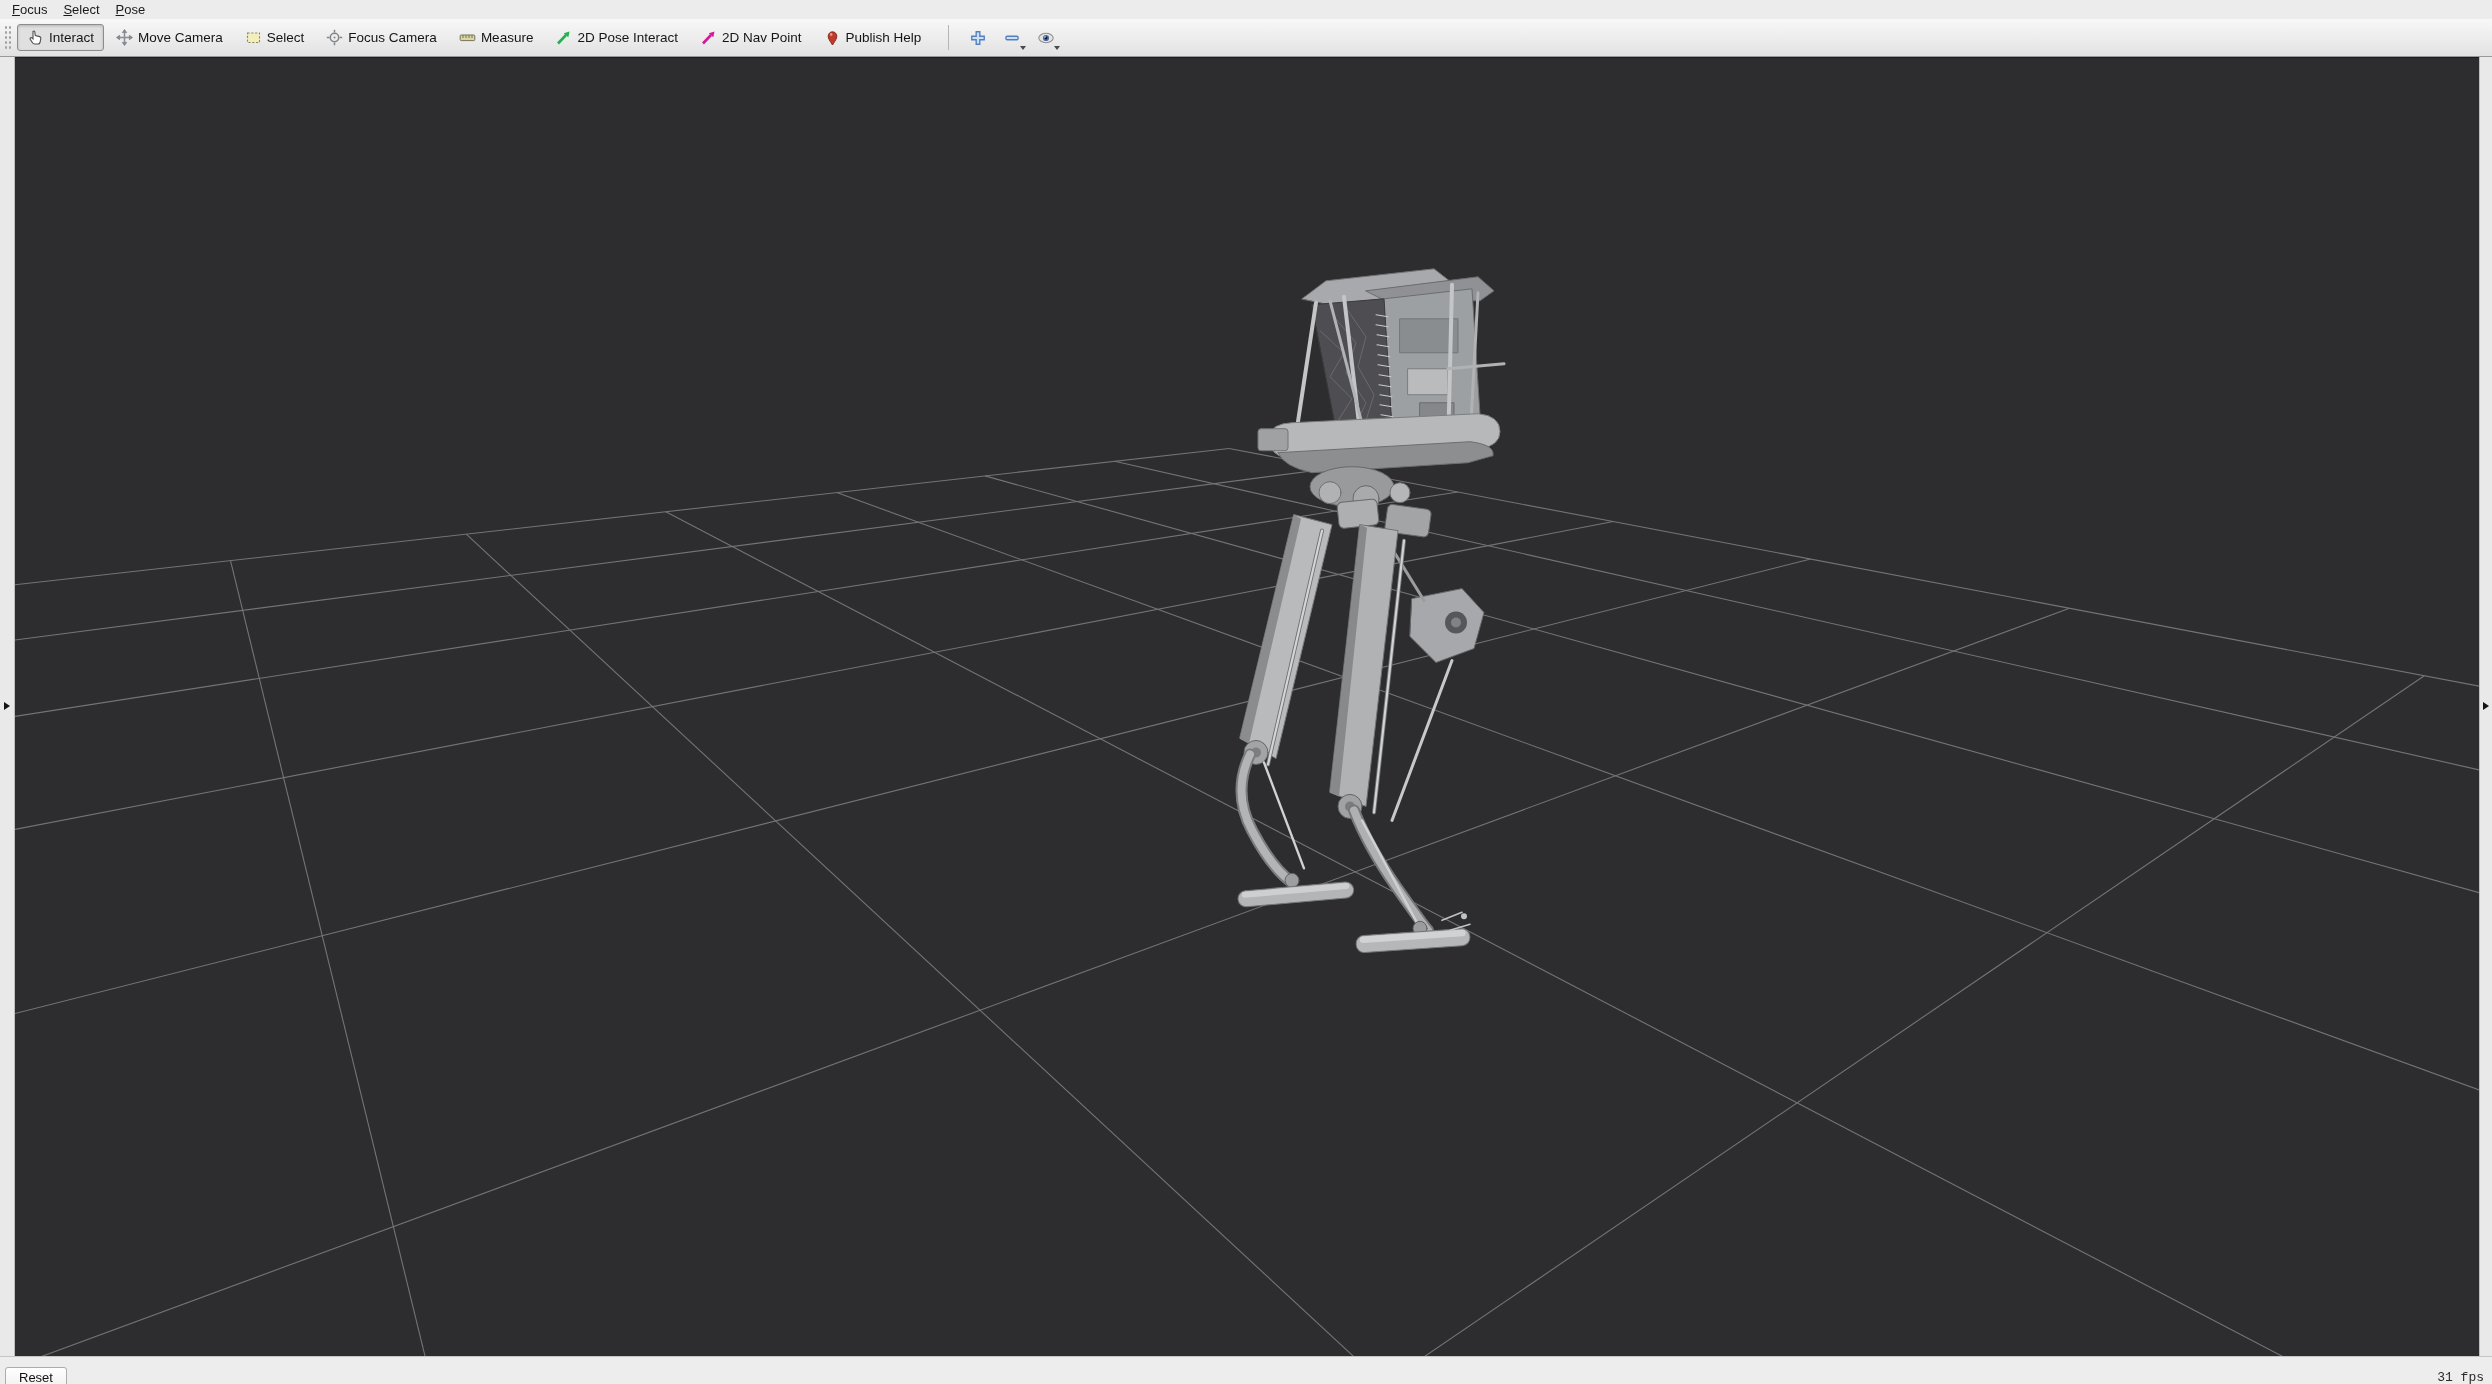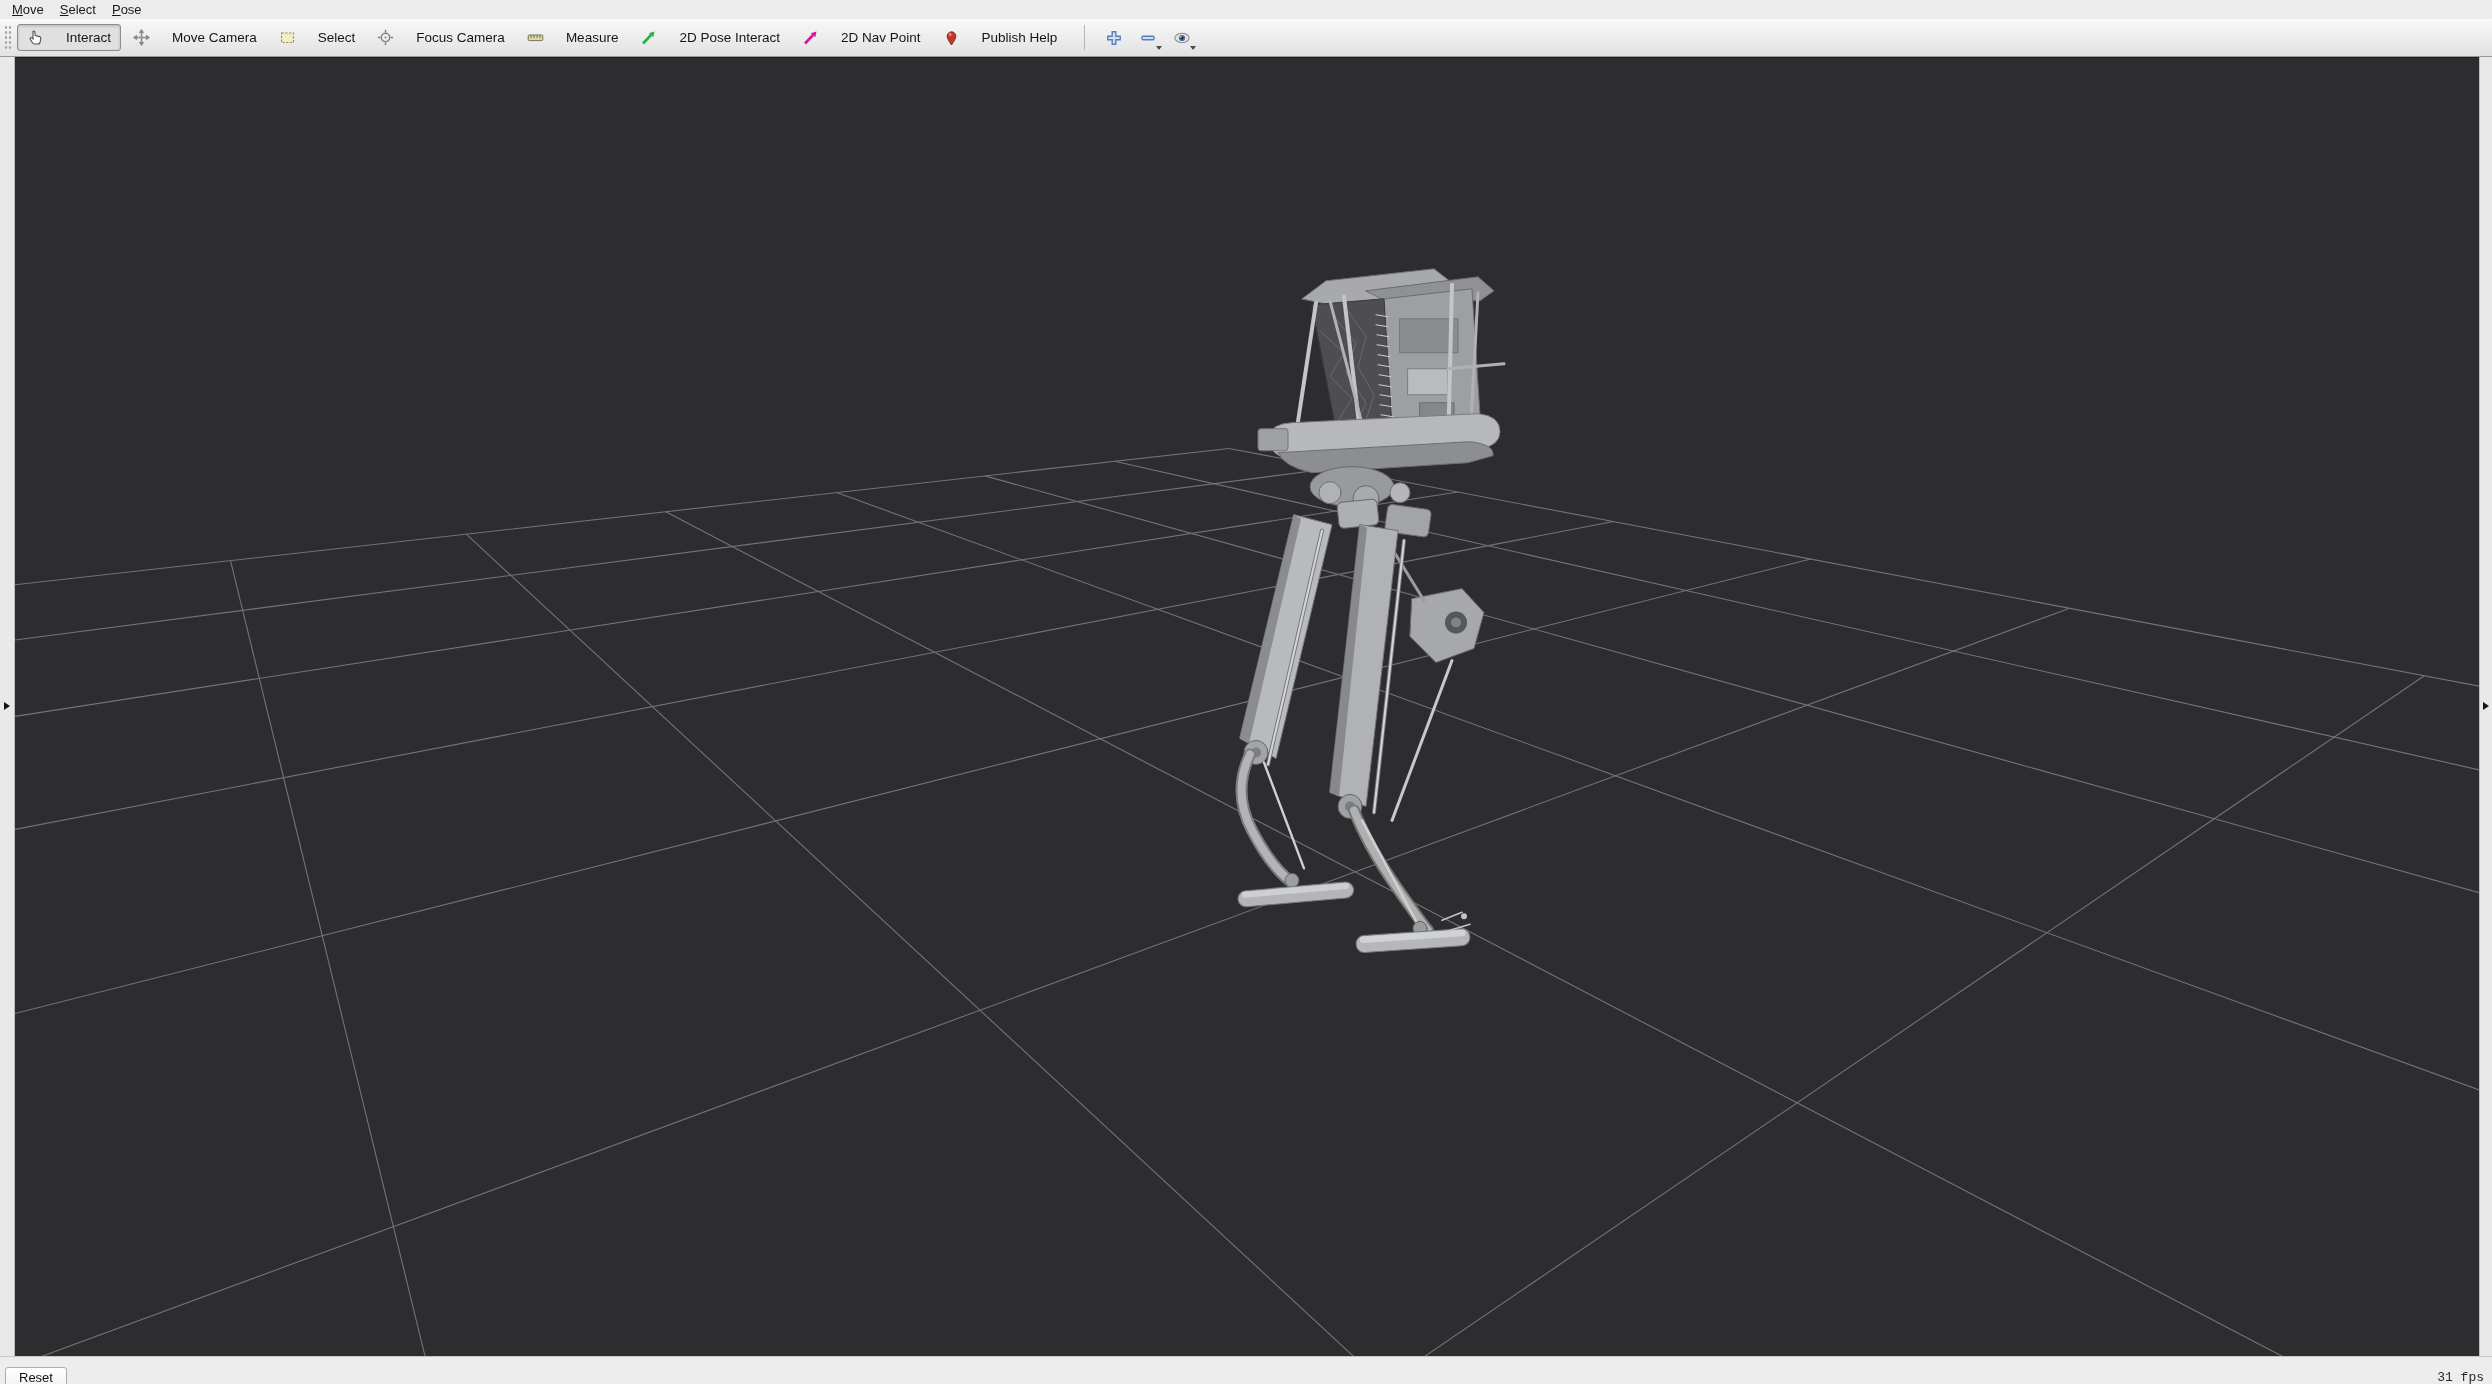--- a/index.html
+++ b/index.html
@@ -12,21 +12,21 @@
   .menu-item { padding:1px 8px; display:inline-block; cursor:default; }
   .menu-item::first-letter { text-decoration:underline; }
 
   
   .toolbar { height:38px; background:linear-gradient(#f8f8f8,#e2e2e2);
     border-bottom:1px solid #989898; display:flex; align-items:center;
     padding-left:3px; }
   .tb-handle { width:9px; height:26px; margin:0 3px 0 1px;
     background-image:radial-gradient(circle,#a2a2a2 1px,transparent 1.4px);
     background-size:4px 5px; }
-  .tool { display:flex; align-items:center; gap:22px; padding:4px 9px;
+  .tool { display:flex; align-items:center; gap:5px; padding:4px 9px;
     margin:0 1px; font-size:13.5px; color:#151515; border:1px solid transparent;
     border-radius:3px; background:transparent; font-family:inherit; cursor:default; }
   .tool.active { background:#e0e0e0; border:1px solid #8d8d8d;
     box-shadow:inset 0 1px 3px rgba(0,0,0,.20); }
   .ticon { width:17px; height:17px; display:inline-block; flex:0 0 auto; }
   .tb-sep { width:1px; height:25px; background:#b5b5b5; margin:0 12px 0 16px; }
   .iconbtn { width:30px; height:28px; border:none; background:transparent;
     position:relative; display:flex; align-items:center; justify-content:center;
     margin:0 2px; cursor:default; }
   .iconbtn.dd::after { content:""; position:absolute; right:1px; bottom:2px;
@@ -53,21 +53,21 @@
     padding:0 5px; }
   .reset-btn { height:22px; padding:0 13px; font-size:13px; color:#111;
     background:linear-gradient(#ffffff,#f0f0f0); border:1px solid #acacac;
     border-radius:3px; font-family:inherit; cursor:pointer; }
   .fps { font-size:13px; color:#2a2a2a; padding-right:3px;font-family:Liberation Mono, monospace; }
 </style>
 </head>
 <body>
 
 <div class="menubar">
-  <span class="menu-item">Move</span>
+  <span class="menu-item">Focus</span>
   <span class="menu-item">Select</span>
   <span class="menu-item">Pose</span>
 </div>
 
 <div class="toolbar">
   <div class="tb-handle"></div>
 
   <button class="tool active">
     <span class="ticon">
       <svg viewBox="0 0 17 17">

